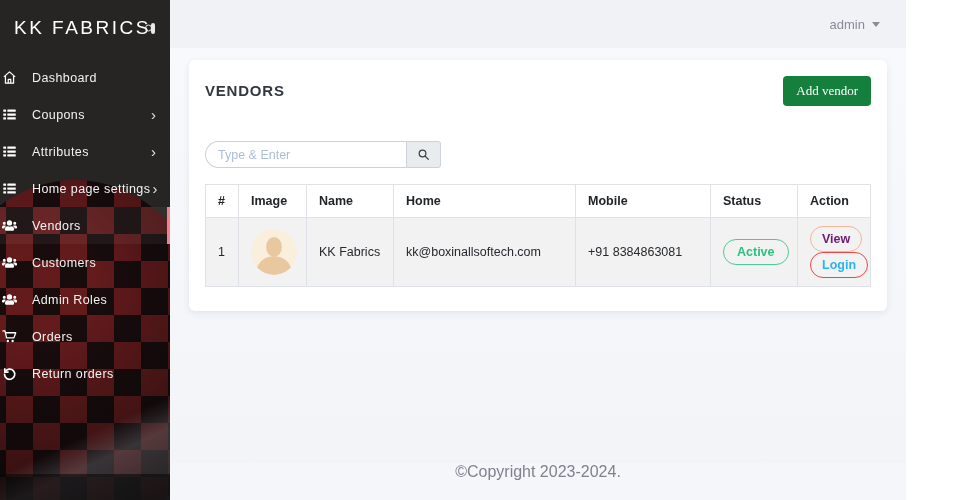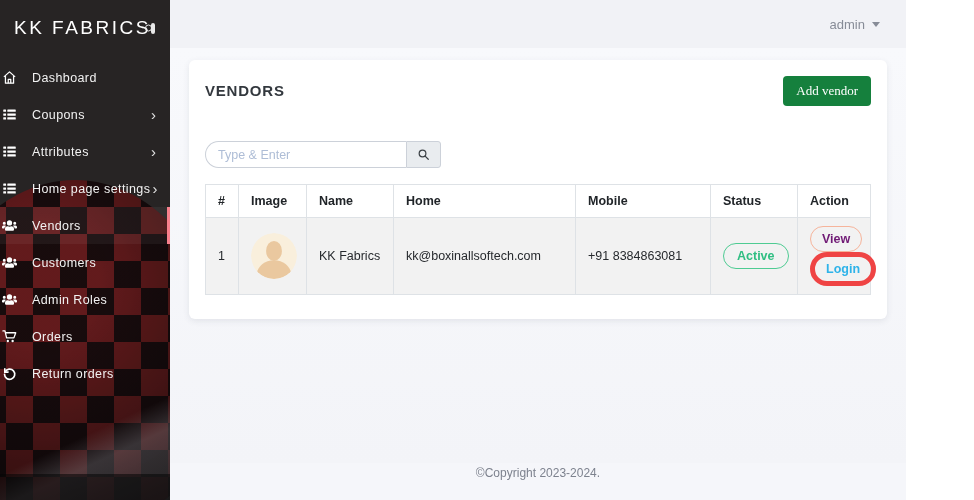--- a/index.html
+++ b/index.html
@@ -57,24 +57,24 @@
   table.vendors { width:100%; border-collapse:collapse; margin-top:16px; table-layout:fixed; }
   .vendors th, .vendors td { border:1px solid #dee2e6; text-align:left; vertical-align:middle; }
   .vendors th { font-size:12.5px; font-weight:700; color:#212529; padding:9px 12px; background:#fff; }
   .vendors td { font-size:12.5px; color:#26292d; padding:8px 12px; background:#f2f2f2; }
   .col-idx{width:33px} .col-img{width:68px} .col-name{width:87px} .col-email{width:182px}
   .col-mobile{width:135px} .col-status{width:87px} .col-action{width:auto}
   .avatar { width:46px; height:46px; border-radius:50%; display:block; }
   .pill { display:inline-block; border-radius:20px; padding:5px 13px; font-size:12.5px; background:transparent; cursor:pointer; font-family:inherit;font-weight:bold; }
   .pill-active { border:1px solid #4ecb92; color:#2fbe82; }
   .pill-view { border:1px solid #f6b49b; color:#701a75; margin-right:7px; padding:5px 11px; }
-  .pill-login { border:5px solid #ef4444; color:#2eb3e9; padding:5px 11px; }
+  .pill-login { border:1px solid #ef4444; color:#2eb3e9; padding:5px 11px; }
 
   .footer { text-align:center; padding:0 0 19px 0; background:transparent; }
-  .footer span { font-size:12px; color:#7d828e; }
+  .footer span { font-size:16px; color:#7d828e; }
 </style>
 </head>
 <body>
 
 <div class="screen">
 
   <aside class="sidebar">
     <div class="balloon"></div>
     <div class="mountain"></div>
     <div class="side-dark"></div>

